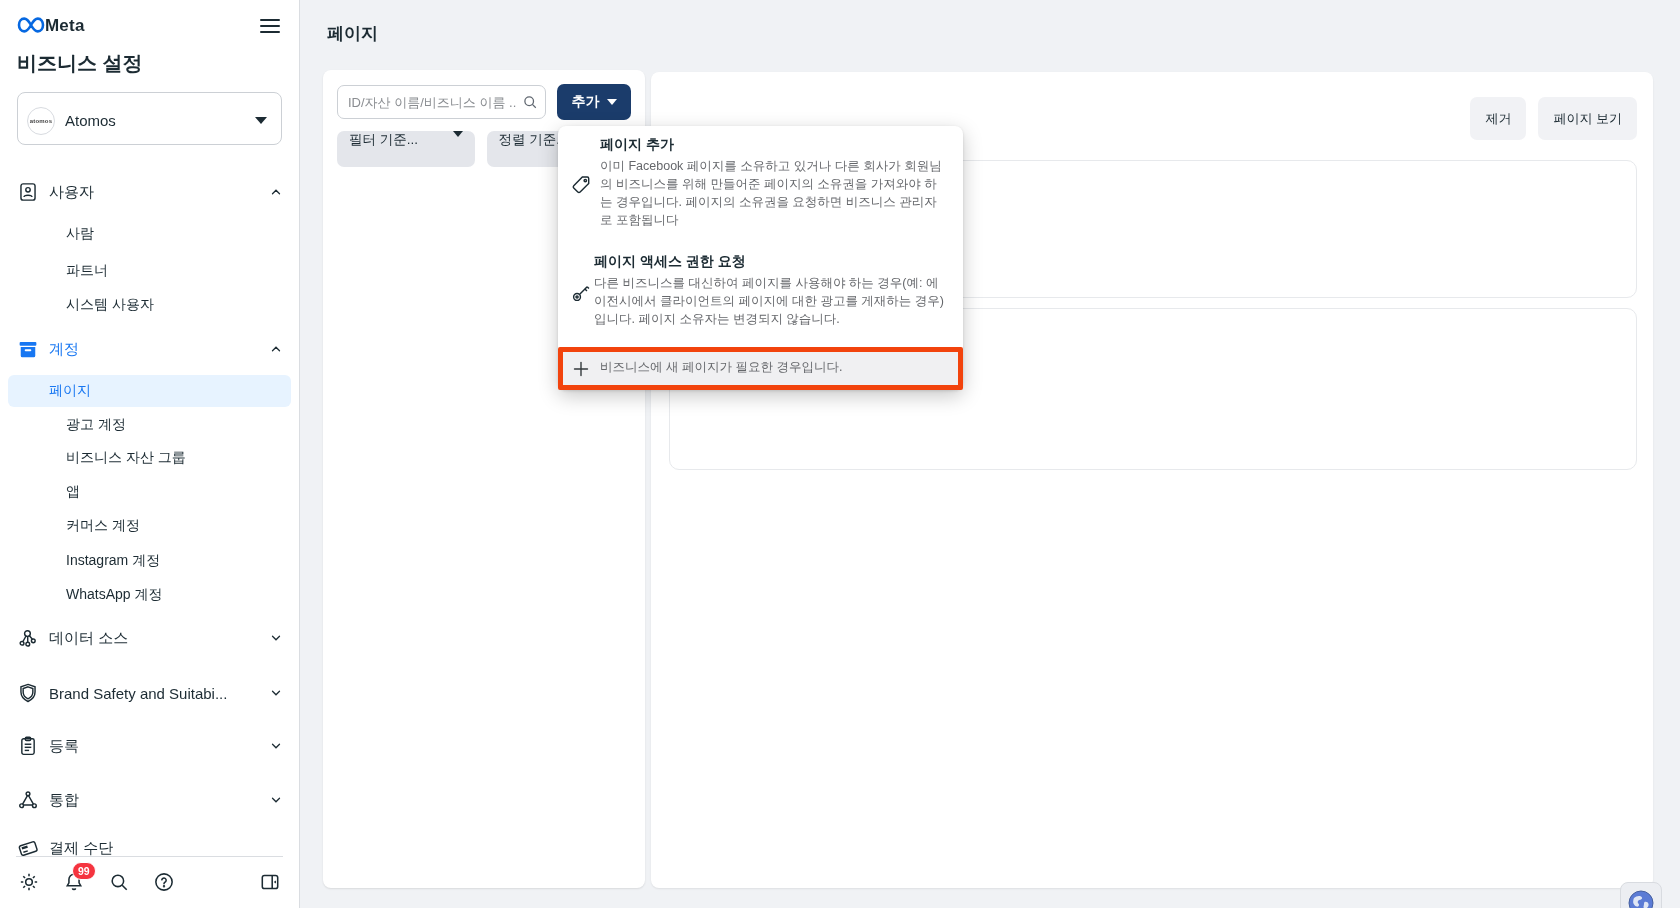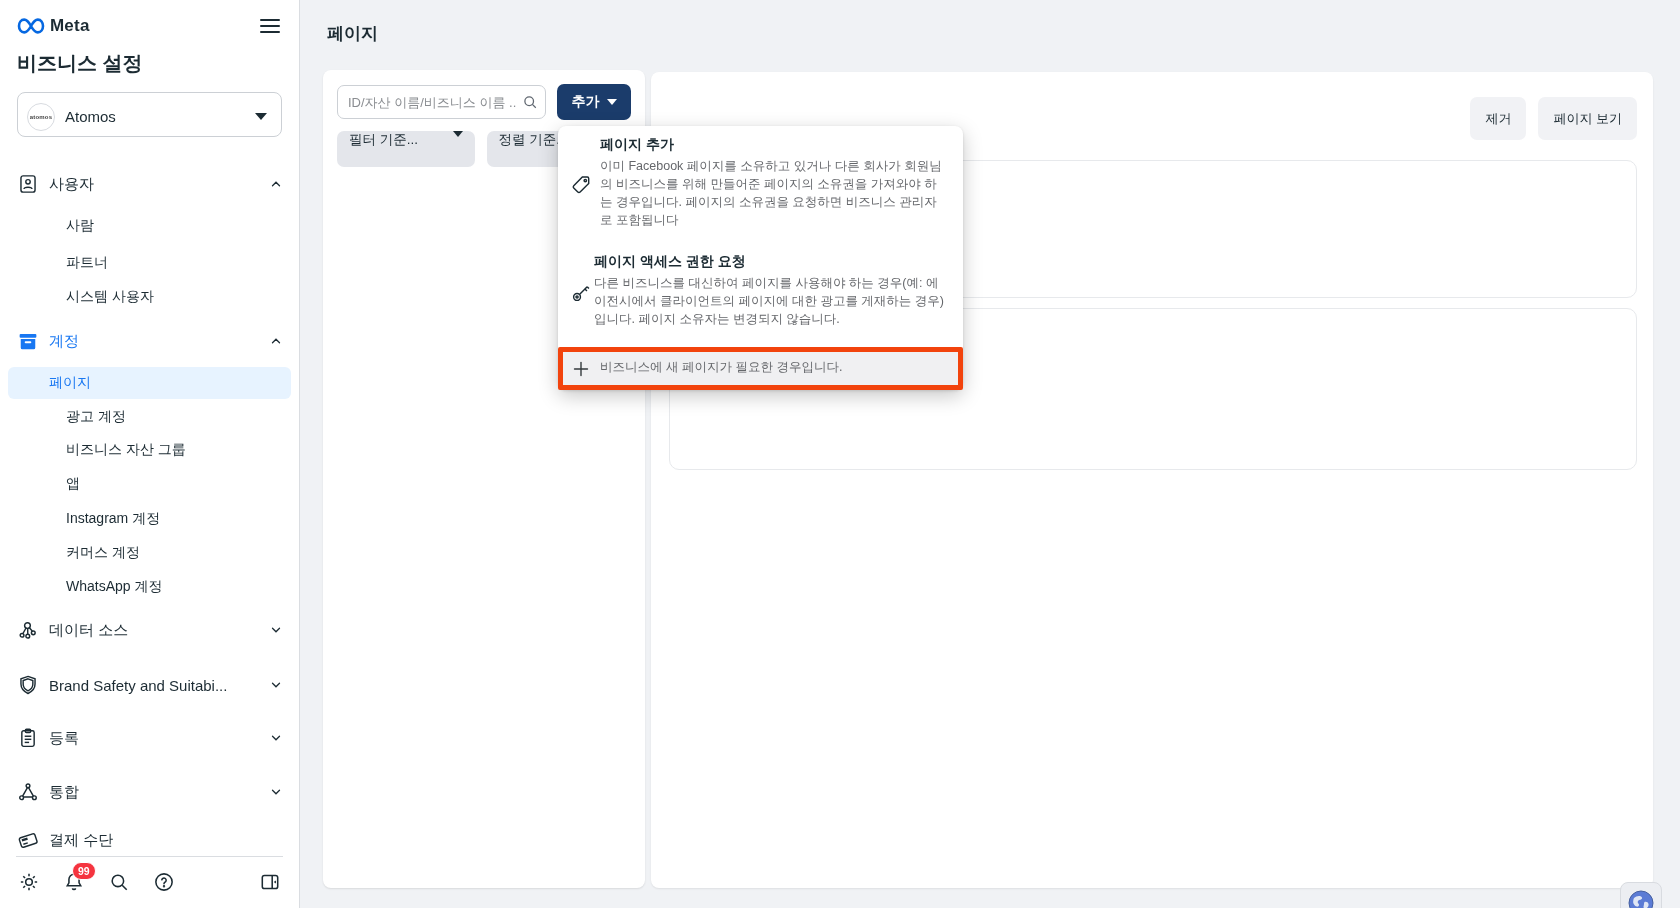--- a/index.html
+++ b/index.html
@@ -3,25 +3,25 @@
 <meta charset="utf-8">
 <style>
   * { margin:0; padding:0; box-sizing:border-box; }
   html,body { background:#e5e7ea; }
   body { font-family:"Liberation Sans","DejaVu Sans",sans-serif; color:#1c2b33; }
   .screen { position:relative; width:1680px; height:908px; background:#f0f2f5; overflow:hidden; margin:0 auto; }
 
   
   .sidebar { position:absolute; left:0; top:0; width:300px; height:908px; background:#fff; border-right:1px solid #dadde1; }
   .logo-row { display:flex; align-items:center; justify-content:space-between; padding:16px 18px 0 17px; }
-  .meta-logo { display:flex; align-items:center; gap:5px; }
+  .meta-logo { display:flex; align-items:flex-start; }
   .meta-word { font-size:17px; font-weight:700; color:#1c2b33; letter-spacing:.2px; }
   .hamburger svg { display:block; }
   h1.sb-title { font-size:20px; font-weight:700; padding:14px 17px 0; color:#1c2b33; }
-  .biz-select { display:flex; align-items:center; gap:10px; margin:15px 17px 0; height:45px; border:1px solid #ccd0d5; border-radius:8px; padding:4px 14px 0 9px; cursor:pointer; background:#fff; }
+  .biz-select { display:flex; align-items:center; gap:10px; margin:15px 17px 0; height:53px; border:1px solid #ccd0d5; border-radius:8px; padding:4px 14px 0 9px; cursor:pointer; background:#fff; }
   .biz-avatar { width:28px; height:28px; border-radius:50%; border:1px solid #d8dbe0; display:flex; align-items:center; justify-content:center; font-size:6px; font-weight:700; color:#444; letter-spacing:.2px; }
   .biz-name { flex:1; font-size:15px; color:#1c2b33; }
 
   nav.sb-nav { margin-top:0; }
   .nav-row { display:flex; align-items:center; height:34px; padding:0 16px; cursor:pointer; }
   .nav-row .nav-icon { width:24px; height:24px; margin-right:9px; display:flex; align-items:center; justify-content:center; flex:0 0 auto; }
   .nav-row .nav-label { flex:1; font-size:15px; font-weight:500; color:#1c2b33; white-space:nowrap; overflow:hidden; }
   .nav-row.accent .nav-label { color:#1877f2; }
   .chev { flex:0 0 auto; display:flex; }
   .nav-child { display:flex; align-items:center; height:30px; padding-left:66px; font-size:14px; color:#1c2b33; cursor:pointer; }
@@ -140,22 +140,22 @@
         <span class="chev">
             <svg width="14" height="14" viewBox="0 0 20 20" fill="none" stroke="#1c2b33" stroke-width="1.8" stroke-linecap="round">
               <polyline points="5,12.5 10,7.5 15,12.5"></polyline>
             </svg>
           </span>
       </div>
       <div class="nav-child selected">페이지</div>
       <div class="nav-child" style="margin-top:3px">광고 계정</div>
       <div class="nav-child" style="margin-top:3px">비즈니스 자산 그룹</div>
       <div class="nav-child" style="margin-top:4px">앱</div>
+      <div class="nav-child" style="margin-top:4px">커머스 계정</div>
       <div class="nav-child" style="margin-top:5px">Instagram 계정</div>
-      <div class="nav-child" style="margin-top:4px">커머스 계정</div>
       <div class="nav-child" style="margin-top:4px">WhatsApp 계정</div>
 
       <div class="nav-row" style="margin-top:11px">
         <span class="nav-icon">
           <svg width="22" height="22" viewBox="0 0 20 20" fill="none" stroke="#1c2b33" stroke-width="1.3">
               <circle cx="9.5" cy="6" r="2.6"></circle>
               <circle cx="4.6" cy="14.8" r="1.7"></circle>
               <circle cx="9.8" cy="15.6" r="1.7"></circle>
               <circle cx="14.8" cy="12.6" r="1.7"></circle>
               <line x1="8.2" y1="8.2" x2="5.4" y2="13.2"></line>

